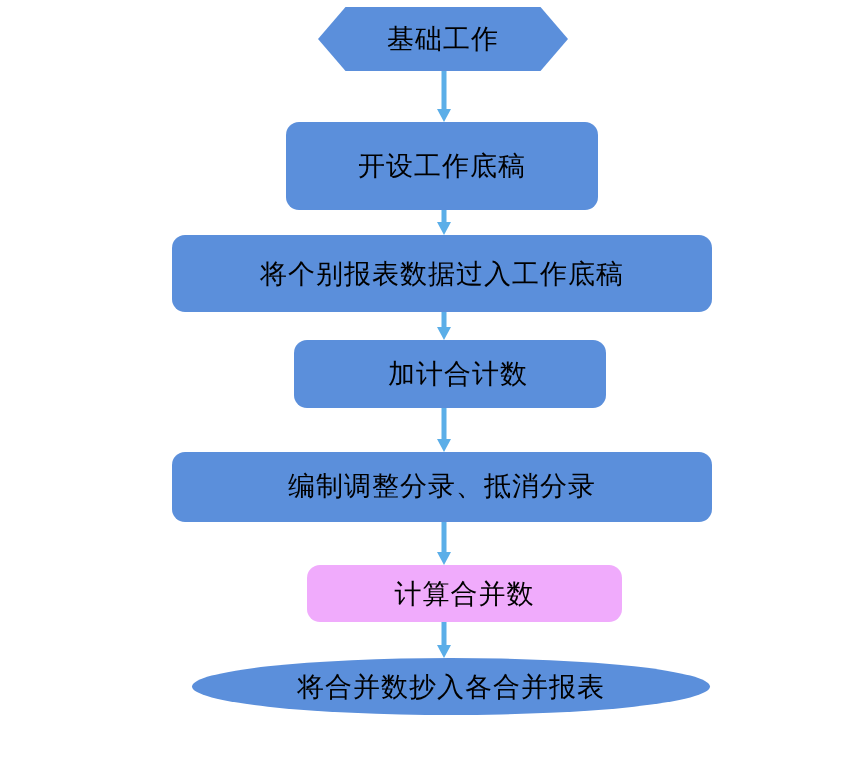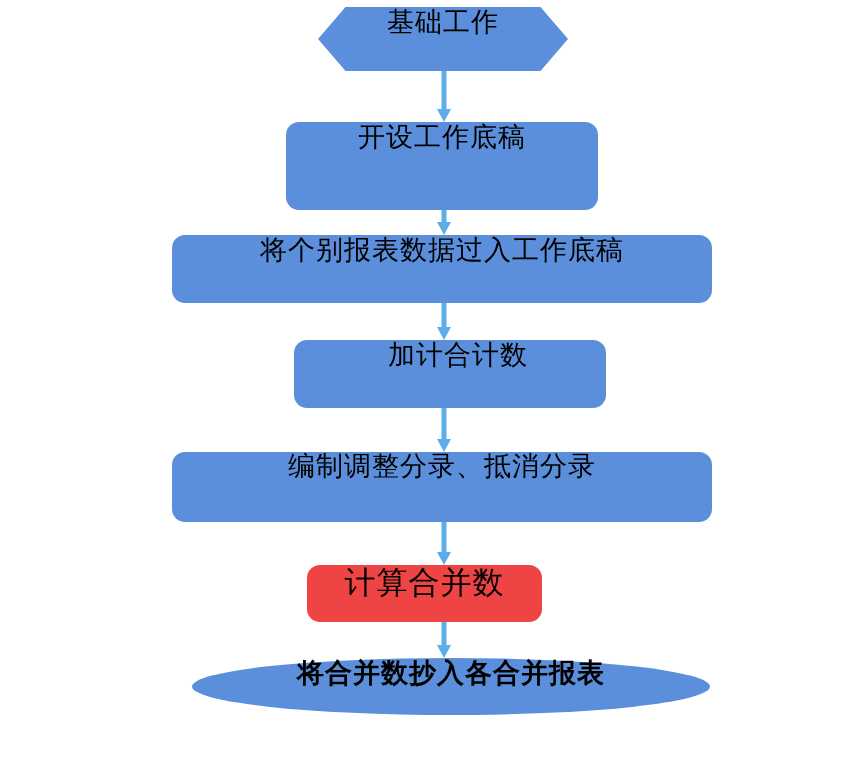--- a/index.html
+++ b/index.html
@@ -16,20 +16,21 @@
   }
   #canvas {
     position: relative;
     width: 854px;
     height: 762px;
     background: #ffffff;
   }
   .node {
     position: absolute;
     display: flex;
+    align-items: center;
     justify-content: center;
     box-sizing: border-box;
     color: #000000;
     text-align: center;
     line-height: 1.1;
   }
   .node .label {
     display: block;
     white-space: nowrap;
     font-weight: 400;
@@ -104,28 +105,28 @@
         <polygon points="0,23 14,23 7,36" fill="#5BAEE8"></polygon>
       </svg>
     </div>
     <div class="node shape-hexagon" style="left: 318px; top: 7px; width: 250px; height: 64px; font-size: 27px;">
       <div class="hexbody" style="background: rgb(91, 143, 219);"></div>
       <span class="label" style="color: rgb(0, 0, 0);">基础工作</span>
     </div>
     <div class="node shape-rounded-rect" style="left: 286px; top: 122px; width: 312px; height: 88px; font-size: 27px; background: rgb(91, 143, 219);">
       <span class="label" style="color: rgb(0, 0, 0);">开设工作底稿</span>
     </div>
-    <div class="node shape-rounded-rect" style="left: 172px; top: 235px; width: 540px; height: 68px; font-size: 27px; background: rgb(91, 143, 219);">
+    <div class="node shape-rounded-rect" style="left: 172px; top: 235px; width: 540px; height: 77px; font-size: 27px; background: rgb(91, 143, 219);">
       <span class="label" style="color: rgb(0, 0, 0);">将个别报表数据过入工作底稿</span>
     </div>
     <div class="node shape-rounded-rect" style="left: 294px; top: 340px; width: 312px; height: 68px; font-size: 27px; background: rgb(91, 143, 219); padding-left: 16px;">
       <span class="label" style="color: rgb(0, 0, 0);">加计合计数</span>
     </div>
     <div class="node shape-rounded-rect" style="left: 172px; top: 452px; width: 540px; height: 70px; font-size: 27px; background: rgb(91, 143, 219);">
       <span class="label" style="color: rgb(0, 0, 0); font-family: Liberation Serif, serif;">编制调整分录、抵消分录</span>
     </div>
-    <div class="node shape-rounded-rect" style="left: 307px; top: 565px; width: 235px; height: 57px; font-size: 31px; background: #ef4444;">
+    <div class="node shape-rounded-rect" style="left: 307px; top: 565px; width: 315px; height: 57px; font-size: 27px; background: #f0abfc;">
       <span class="label" style="color: rgb(0, 0, 0);">计算合并数</span>
     </div>
     <div class="node shape-ellipse" style="left: 192px; top: 658px; width: 518px; height: 57px; font-size: 27px; background: rgb(91, 143, 219);">
-      <span class="label" style="color: rgb(0, 0, 0); font-weight: bold;">将合并数抄入各合并报表</span>
+      <span class="label" style="color: rgb(0, 0, 0);">将合并数抄入各合并报表</span>
     </div>
   </div>
 
 </body></html>

